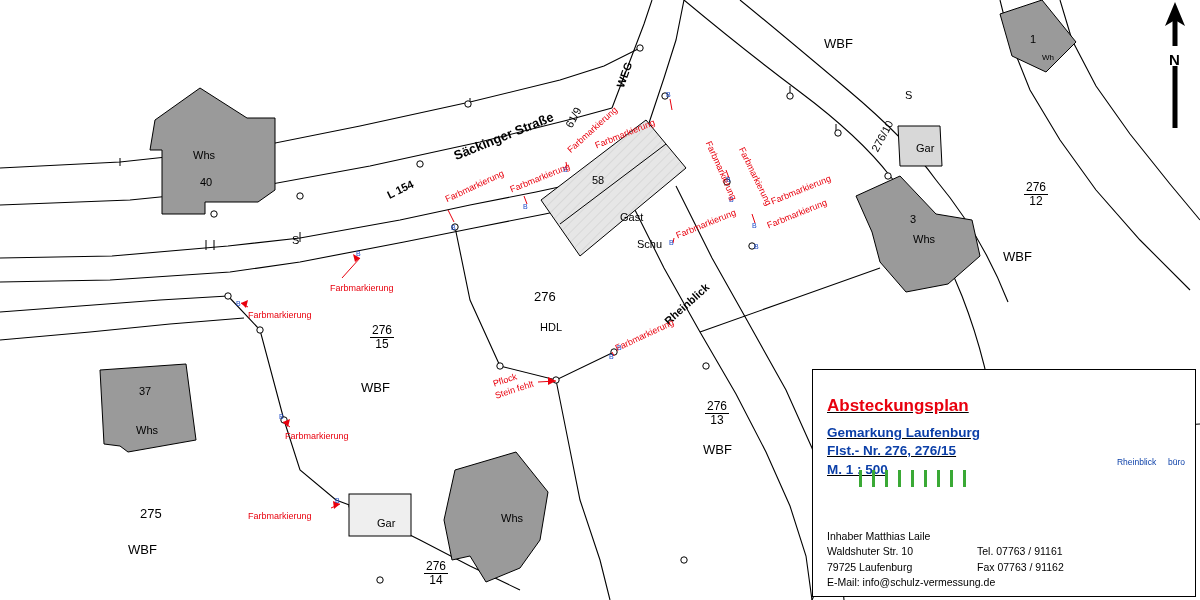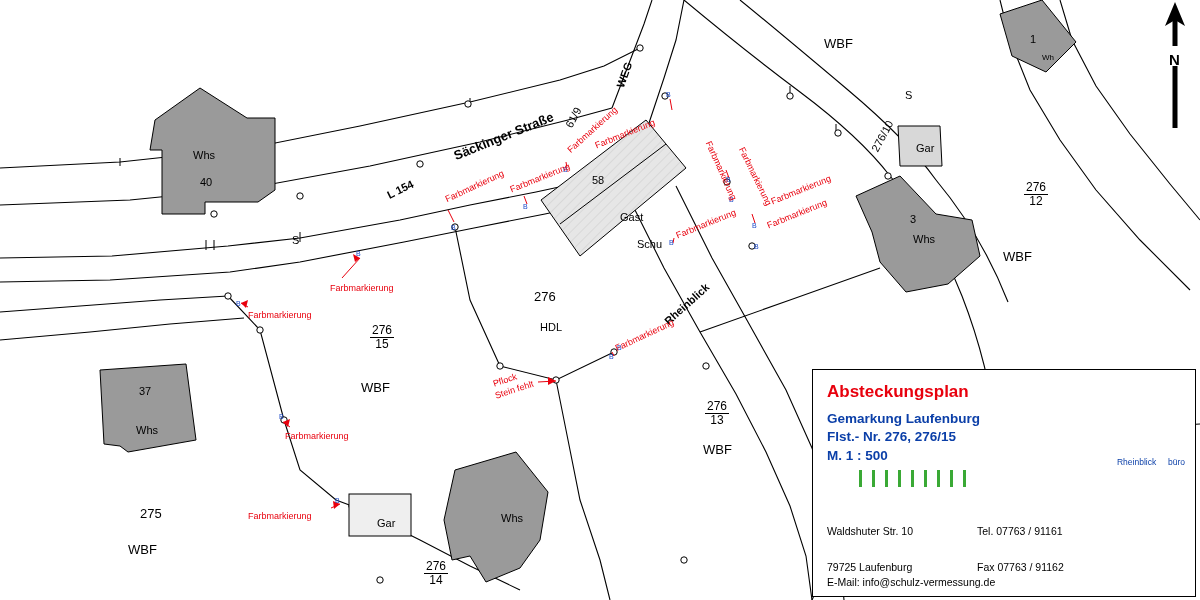--- a/index.html
+++ b/index.html
@@ -66,21 +66,22 @@
   
   #legend {
     position: absolute;
     left: 812px;
     top: 369px;
     width: 384px;
     height: 228px;
     border: 1px solid #000;
     background: #ffffff;
     box-sizing: border-box;
-    padding: 12px 14px;
+    padding: 26px 14px;
+    text-decoration: underline;
   }
   #legend .title {
     color: #e8000d;
     font-weight: bold;
     font-size: 17px;
     margin-bottom: 8px;
   }
   #legend .sub {
     color: #0b3fa8;
     font-weight: bold;
@@ -97,21 +98,20 @@
     position: absolute;
     left: 14px;
     bottom: 6px;
     font-size: 10.5px;
     color: #000;
     line-height: 1.45;
   }
   #legend .footer .row2 {
     display: flex;
     gap: 22px;
-    margin-top: 20px;
   }
   #legend .footer .row2 span {
     display: inline-block;
   }
   #legend .footer .c1 { width: 128px; }
   
   #logo {
     position: absolute;
     right: 10px;
     top: 86px;
@@ -427,20 +427,21 @@
         &nbsp;&nbsp;&nbsp;
         <span>büro</span>
       </div>
       <svg class="arrow" width="16" height="26" viewBox="0 0 16 26" style="position:absolute; right:34px; bottom:-12px;">
         <rect x="5" y="0" width="6" height="14" fill="#0b3fa8"></rect>
         <polygon points="0,12 16,12 8,26" fill="#0b3fa8"></polygon>
       </svg>
     </div>
 
     <div class="footer">
+      <div>Inhaber Matthias Laile</div>
       <div class="row2">
         <span class="c1">Waldshuter Str. 10</span>
         <span>Tel.  07763 / 91161</span>
       </div>
       <div class="row2">
         <span class="c1">79725 Laufenburg</span>
         <span>Fax  07763 / 91162</span>
       </div>
       <div>E-Mail: info@schulz-vermessung.de</div>
     </div>

